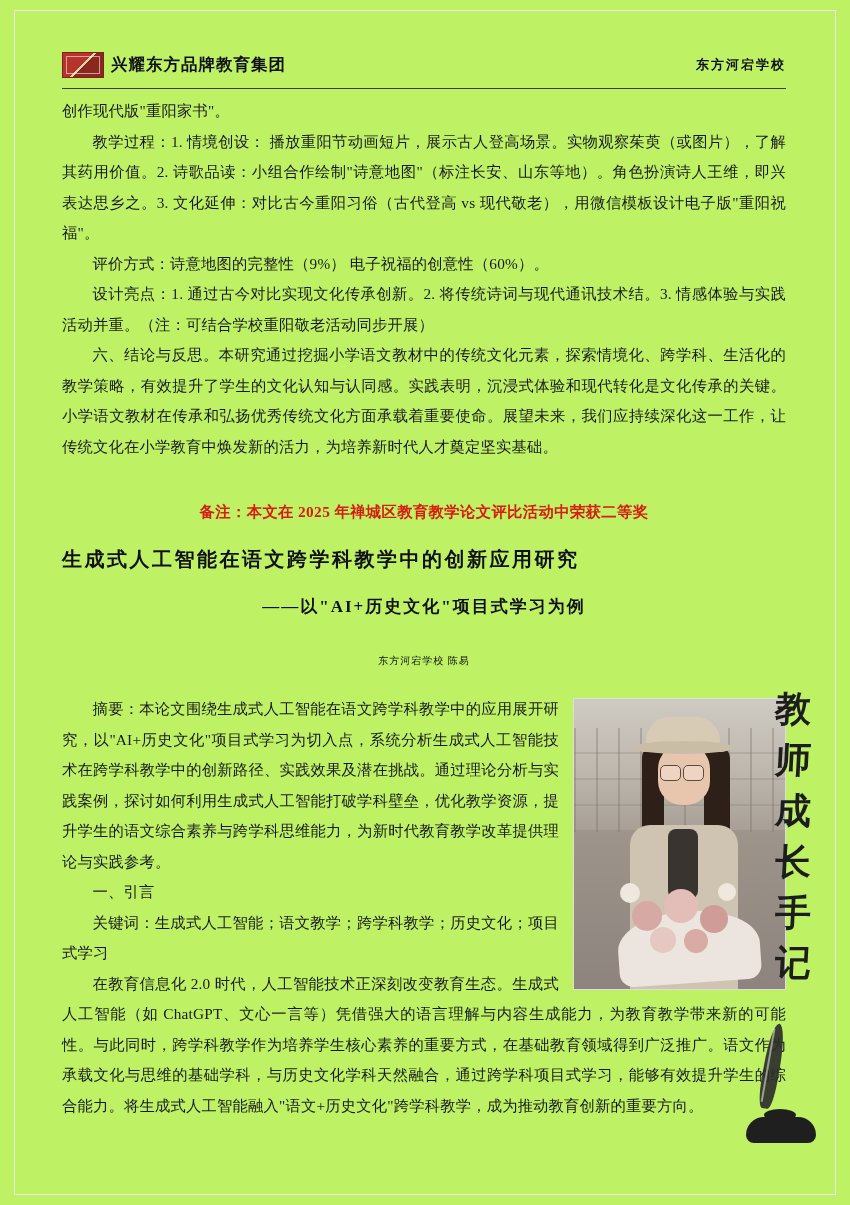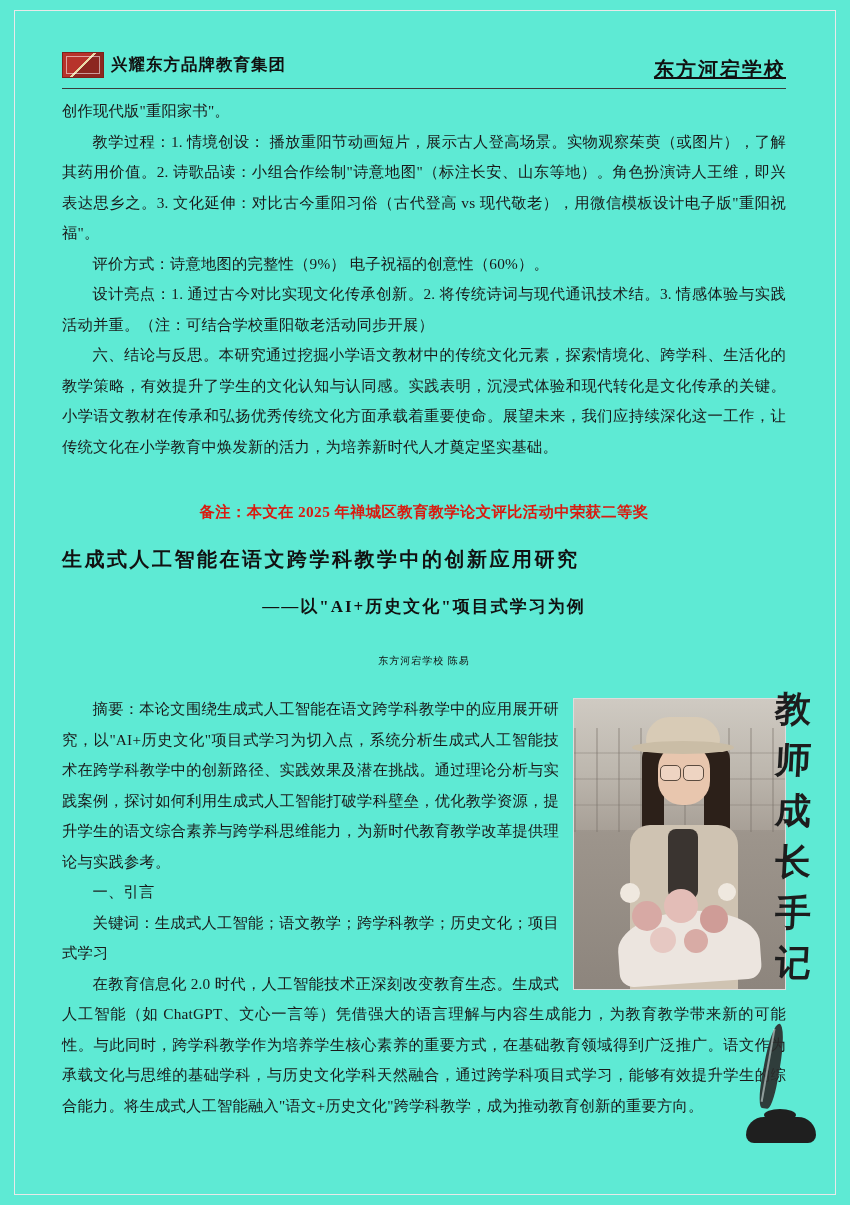--- a/index.html
+++ b/index.html
@@ -13,21 +13,21 @@
     font-family: "Liberation Serif", "DejaVu Serif", serif;
     color: #1a1a1a;
     position: relative;
     overflow: hidden;
   }
   .page {
     position: absolute;
     left: 0; top: 0;
     width: 850px;
     height: 1205px;
-    background: #5eead4;
+    background: #bef264;
   }
   
   .page-frame {
     position: absolute;
     left: 14px; top: 10px;
     width: 822px;
     height: 1185px;
     border: 1px solid #e9e9e9;
     box-sizing: border-box;
     pointer-events: none;
@@ -66,26 +66,25 @@
     font-size: 16.5px;
     font-weight: bold;
     letter-spacing: 1px;
     color: #111;
     font-family: "Liberation Serif", serif;
   }
   .header-right {
     position: absolute;
     right: 0;
     top: 4px;
-    font-size: 20px;
+    font-size: 13px;
     font-weight: bold;
     letter-spacing: 2px;
     color: #111;
     font-family: "Liberation Serif", serif;
-    text-decoration: underline;
   }
   .header-rule {
     position: absolute;
     left: 62px;
     top: 88px;
     width: 724px;
     height: 0;
     border-top: 1px solid #3b3b3b;
   }
 

